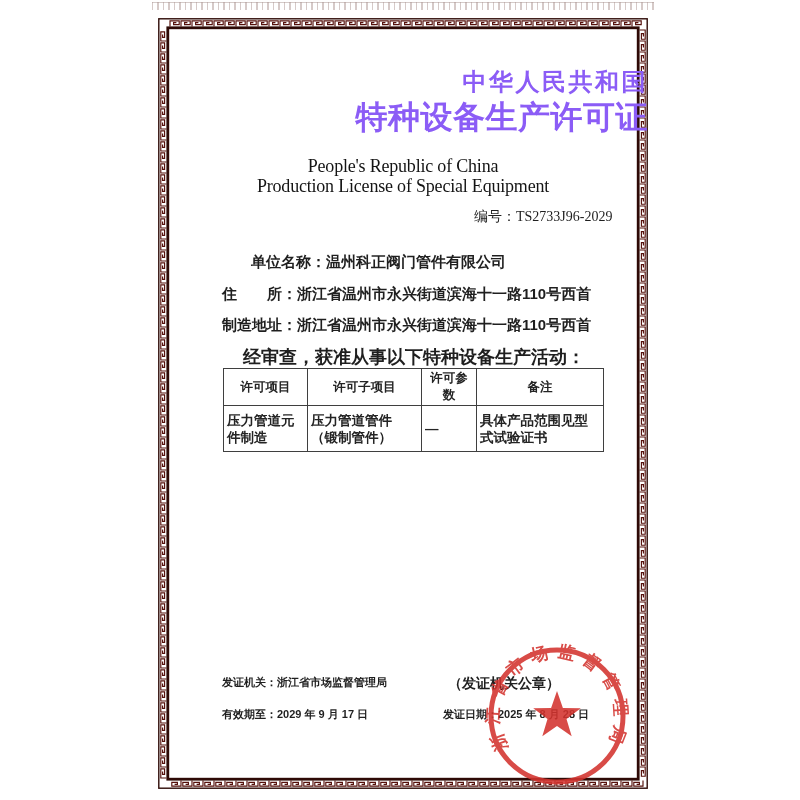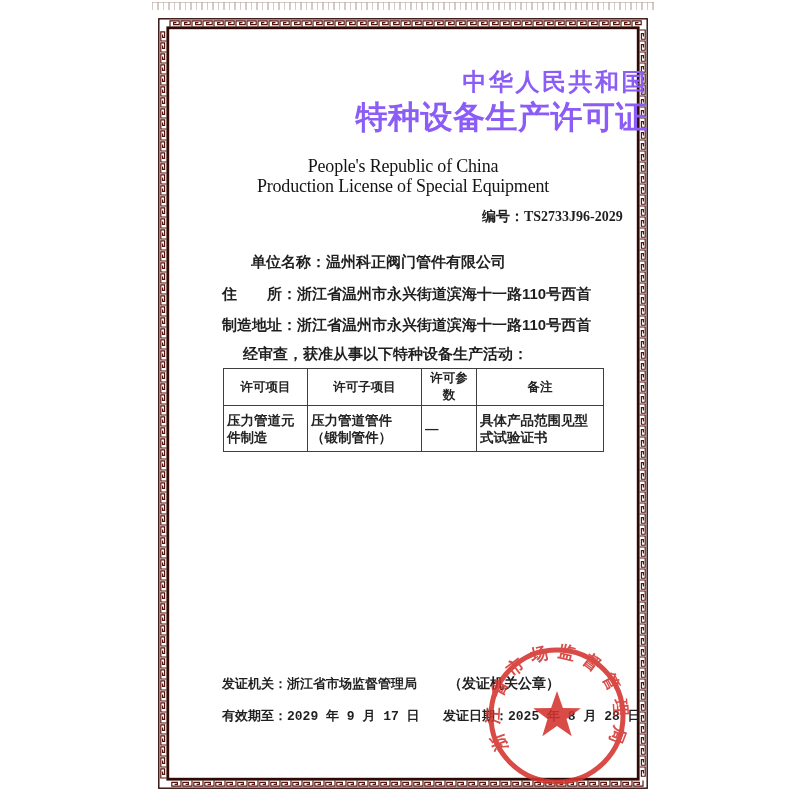--- a/index.html
+++ b/index.html
@@ -11,34 +11,34 @@
   .frame{position:absolute;left:158px;top:18px;width:490px;height:771px;}
   .frame svg.border{position:absolute;left:0;top:0;}
   .frame svg.border path{fill:none;stroke:#55100b;stroke-width:1.15;}
   .abs{position:absolute;}
   .ctr{left:0;width:100%;text-align:center;}
   .title-cn{color:#8b5cf6;font-weight:700;text-align:right;}
   .t1{top:48px;font-size:24px;letter-spacing:2.5px;}
   .t2{top:78px;font-size:32px;letter-spacing:.5px;}
   .title-en{font-family:"Liberation Serif",serif;color:#141414;font-size:18px;letter-spacing:-.2px;}
   .e1{top:113px;margin-top:45px;} .e2{top:138px;}
-  .license{top:190px;left:316px;font-size:14px;font-weight:700;margin-left:8px;}
+  .license{top:190px;left:316px;font-size:14px;font-weight:400;}
   .license .no{font-family:"Liberation Serif",serif;}
   .fieldrow{left:64px;font-size:15px;font-weight:700;line-height:19px;white-space:nowrap;}
   .fieldrow .lbl{display:inline-block;min-width:75px;}
   .f-company{top:234px;margin-left:29px;} .f-residence{top:266px;} .f-address{top:297px;}
-  .statement{top:327px;left:85px;font-size:15px;font-weight:700;}
+  .statement{top:327px;left:85px;font-size:18px;font-weight:700;}
   table.lic{position:absolute;left:65px;top:350px;border-collapse:collapse;table-layout:fixed;
         font-weight:700;color:#242424;}
   table.lic th,table.lic td{border:1.5px solid #3f3f3f;padding:1px 3px;vertical-align:middle;}
   table.lic th{font-size:12.5px;height:23px;text-align:center;font-weight:700;}
   table.lic td{font-size:13.5px;height:43px;text-align:left;line-height:17px;}
   .c0{width:84px;} .c1{width:114px;} .c2{width:55px;} .c3{width:127px;}
   td.dash{text-align:left;padding-left:1px;}
-  .footrow{font-size:13px;font-weight:700;white-space:nowrap;font-family:Liberation Mono, monospace;}
+  .footrow{font-size:11px;font-weight:700;white-space:nowrap;}
   .fr1{top:657px;left:64px;} .fr2{top:689px;left:64px;}
   .sealnote{top:657px;left:290px;font-size:14px;font-weight:700;}
   .issue{top:689px;left:285px;}
   .stamp{position:absolute;left:319px;top:618px;opacity:.88;}
   .stamp text{font-weight:700;letter-spacing:8px;font-family:"Liberation Sans",sans-serif;}
 </style>
 </head>
 <body>
 
 <div class="page">

